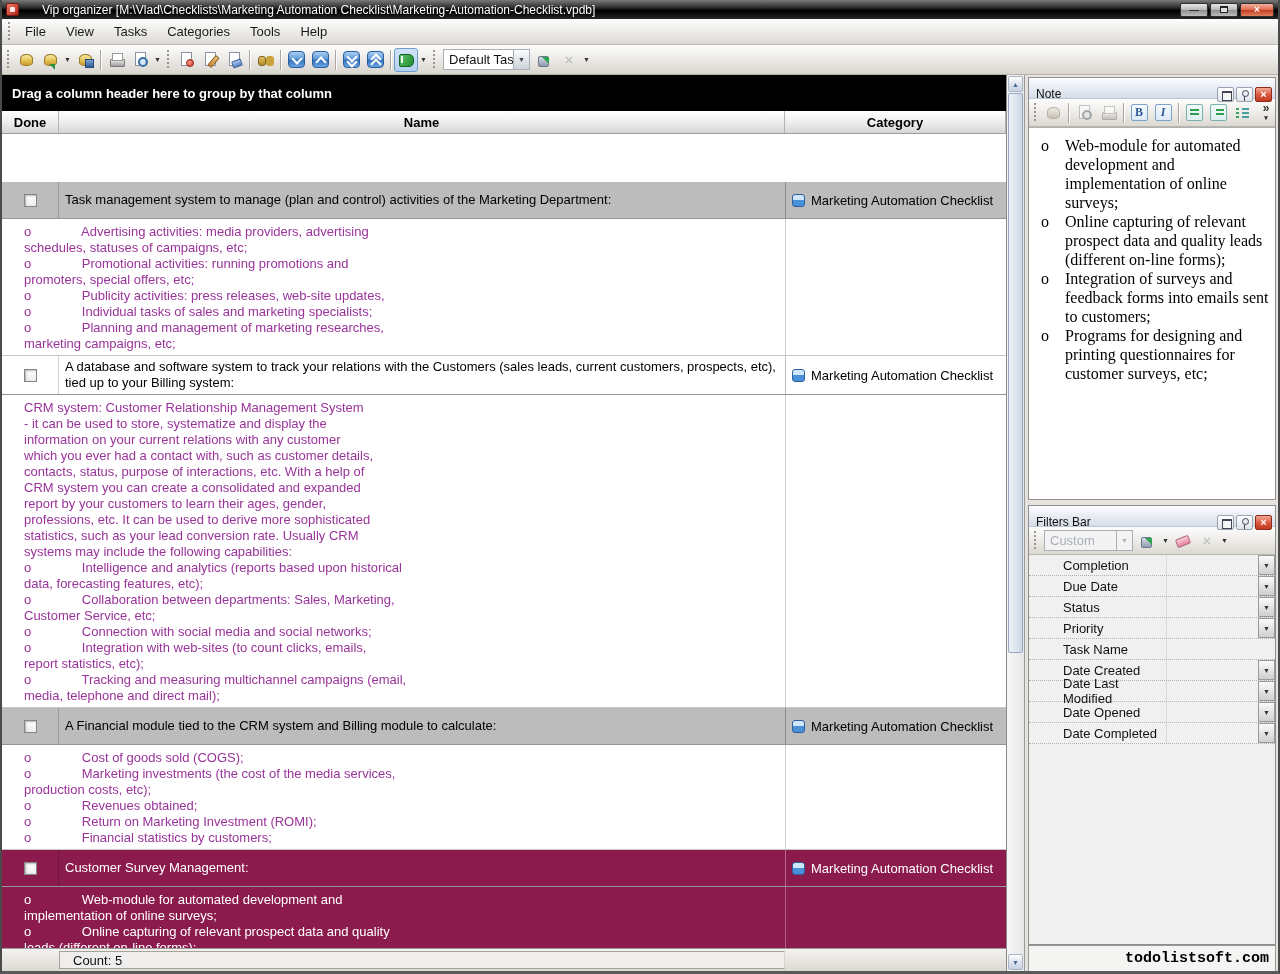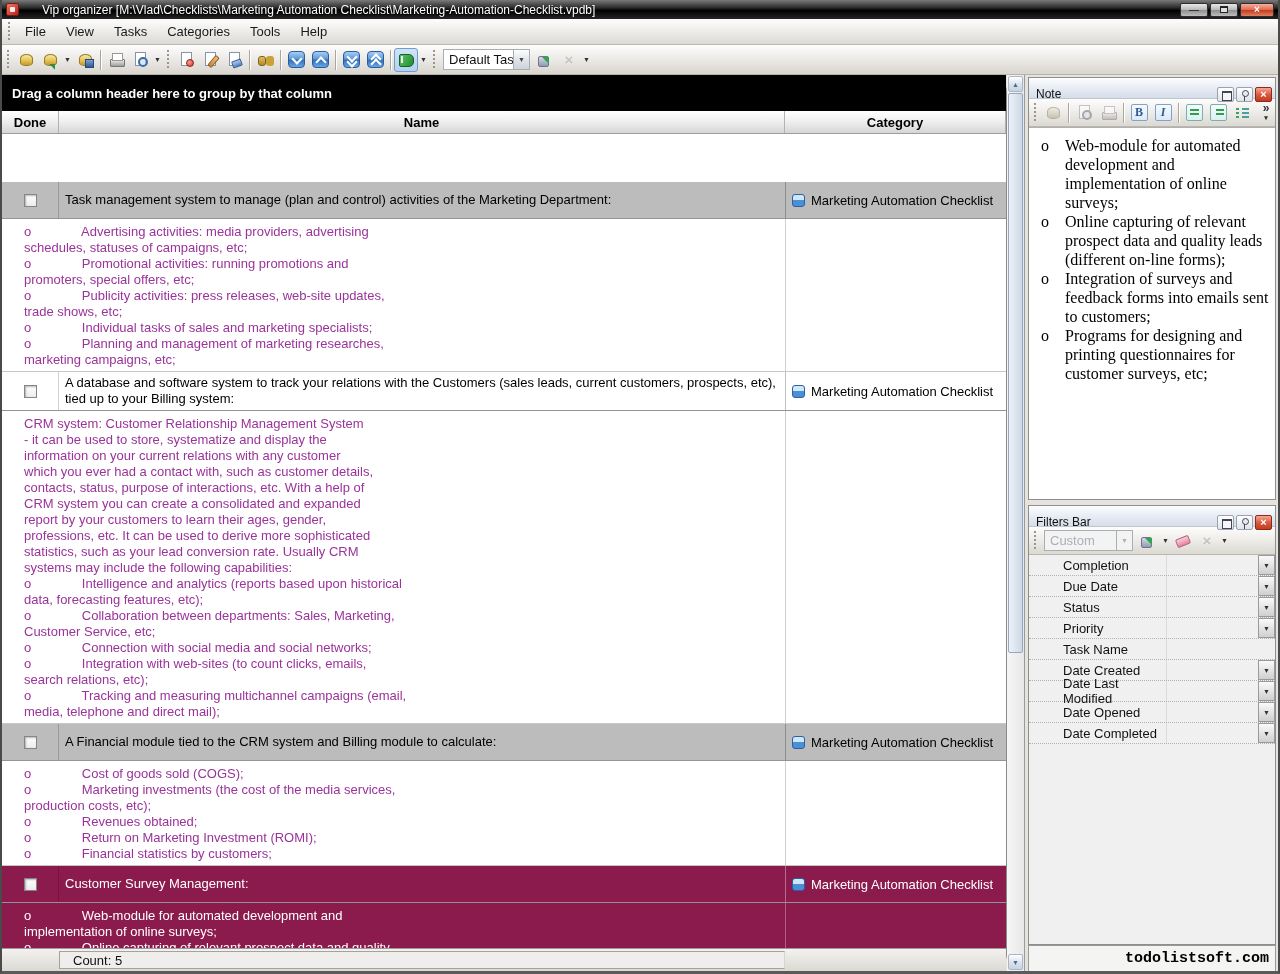--- a/index.html
+++ b/index.html
@@ -82,21 +82,21 @@
   .ic-align-left, .ic-align-right { border:1px solid #78b0b0; background:linear-gradient(#f4fbfb,#ddefef); border-radius:2px; }
   .ic-align-left::before { content:""; position:absolute; left:3px; right:3px; top:4px; bottom:3px; background:repeating-linear-gradient(#2f9e51 0 2px,transparent 2px 4px); }
   .ic-align-right::before { content:""; position:absolute; left:5px; right:2px; top:4px; bottom:3px; background:repeating-linear-gradient(#2f9e51 0 2px,transparent 2px 4px); }
   .ic-bullet-list::before { content:""; position:absolute; left:2px; top:4px; width:3px; height:11px; background:repeating-linear-gradient(#3aa55a 0 2px,transparent 2px 4px); }
   .ic-bullet-list::after { content:""; position:absolute; left:8px; top:4px; width:7px; height:11px; background:repeating-linear-gradient(#4aa0a0 0 2px,transparent 2px 4px); }
 
   
   .main { flex:1; display:flex; min-height:0; }
 
   
-  .grid-col { width:1005px; flex:0 0 1005px; display:flex; flex-direction:column; border-right:1px solid #8a8a8a; background:#fff;border-radius:17px; }
+  .grid-col { width:1005px; flex:0 0 1005px; display:flex; flex-direction:column; border-right:1px solid #8a8a8a; background:#fff; }
   .groupbar { height:36px; flex:0 0 36px; background:#000; color:#fff; font-weight:bold; font-size:13px; display:flex; align-items:center; padding-left:10px; }
   .colheaders { height:23px; flex:0 0 23px; display:flex; background:linear-gradient(#ffffff,#ececec 55%,#d6d6d6); border-bottom:1px solid #9e9e9e; font-weight:bold; font-size:13px; color:#000; }
   .colheader { display:flex; align-items:center; justify-content:center; border-right:1px solid #b2b2b2; }
   .ch-done { width:57px; flex:0 0 57px; }
   .ch-name { width:726px; flex:0 0 726px; }
   .ch-category { flex:1; }
   .grid-rows { flex:1; overflow:hidden; background:#737373;margin-top:48px; }
   .task-row { display:flex; min-height:37px; border-bottom:1px solid #949494; background:#fff; align-items:stretch; }
   .task-row.gray { background:#bcbcbc; }
   .task-row.selected { background:var(--sel,#8c1b4d); color:#fff; }
@@ -269,21 +269,20 @@
               <span class="cat-ic"></span>
               <span>Marketing Automation Checklist</span>
             </div>
           </div>
           <div class="detail-block gray">
             <div class="detail-line">o              Advertising activities: media providers, advertising</div>
             <div class="detail-line">schedules, statuses of campaigns, etc;</div>
             <div class="detail-line">o              Promotional activities: running promotions and</div>
             <div class="detail-line">promoters, special offers, etc;</div>
             <div class="detail-line">o              Publicity activities: press releases, web-site updates,</div>
-            <div class="detail-line">trade shows, etc;</div>
             <div class="detail-line">o              Individual tasks of sales and marketing specialists;</div>
             <div class="detail-line">o              Planning and management of marketing researches,</div>
             <div class="detail-line">marketing campaigns, etc;</div>
           </div>
           <div class="task-row white">
             <div class="cell-done">
               <span class="checkbox"></span>
             </div>
             <div class="cell-name">A database and software system to track your relations with the Customers (sales leads, current customers, prospects, etc), tied up to your Billing system:</div>
             <div class="cell-cat">
@@ -301,21 +300,21 @@
             <div class="detail-line">report by your customers to learn their ages, gender,</div>
             <div class="detail-line">professions, etc. It can be used to derive more sophisticated</div>
             <div class="detail-line">statistics, such as your lead conversion rate. Usually CRM</div>
             <div class="detail-line">systems may include the following capabilities:</div>
             <div class="detail-line">o              Intelligence and analytics (reports based upon historical</div>
             <div class="detail-line">data, forecasting features, etc);</div>
             <div class="detail-line">o              Collaboration between departments: Sales, Marketing,</div>
             <div class="detail-line">Customer Service, etc;</div>
             <div class="detail-line">o              Connection with social media and social networks;</div>
             <div class="detail-line">o              Integration with web-sites (to count clicks, emails,</div>
-            <div class="detail-line">search relations, etc);</div>
+            <div class="detail-line">report statistics, etc);</div>
             <div class="detail-line">o              Tracking and measuring multichannel campaigns (email,</div>
             <div class="detail-line">media, telephone and direct mail);</div>
           </div>
           <div class="task-row gray">
             <div class="cell-done">
               <span class="checkbox"></span>
             </div>
             <div class="cell-name">A Financial module tied to the CRM system and Billing module to calculate:</div>
             <div class="cell-cat">
               <span class="cat-ic"></span>

